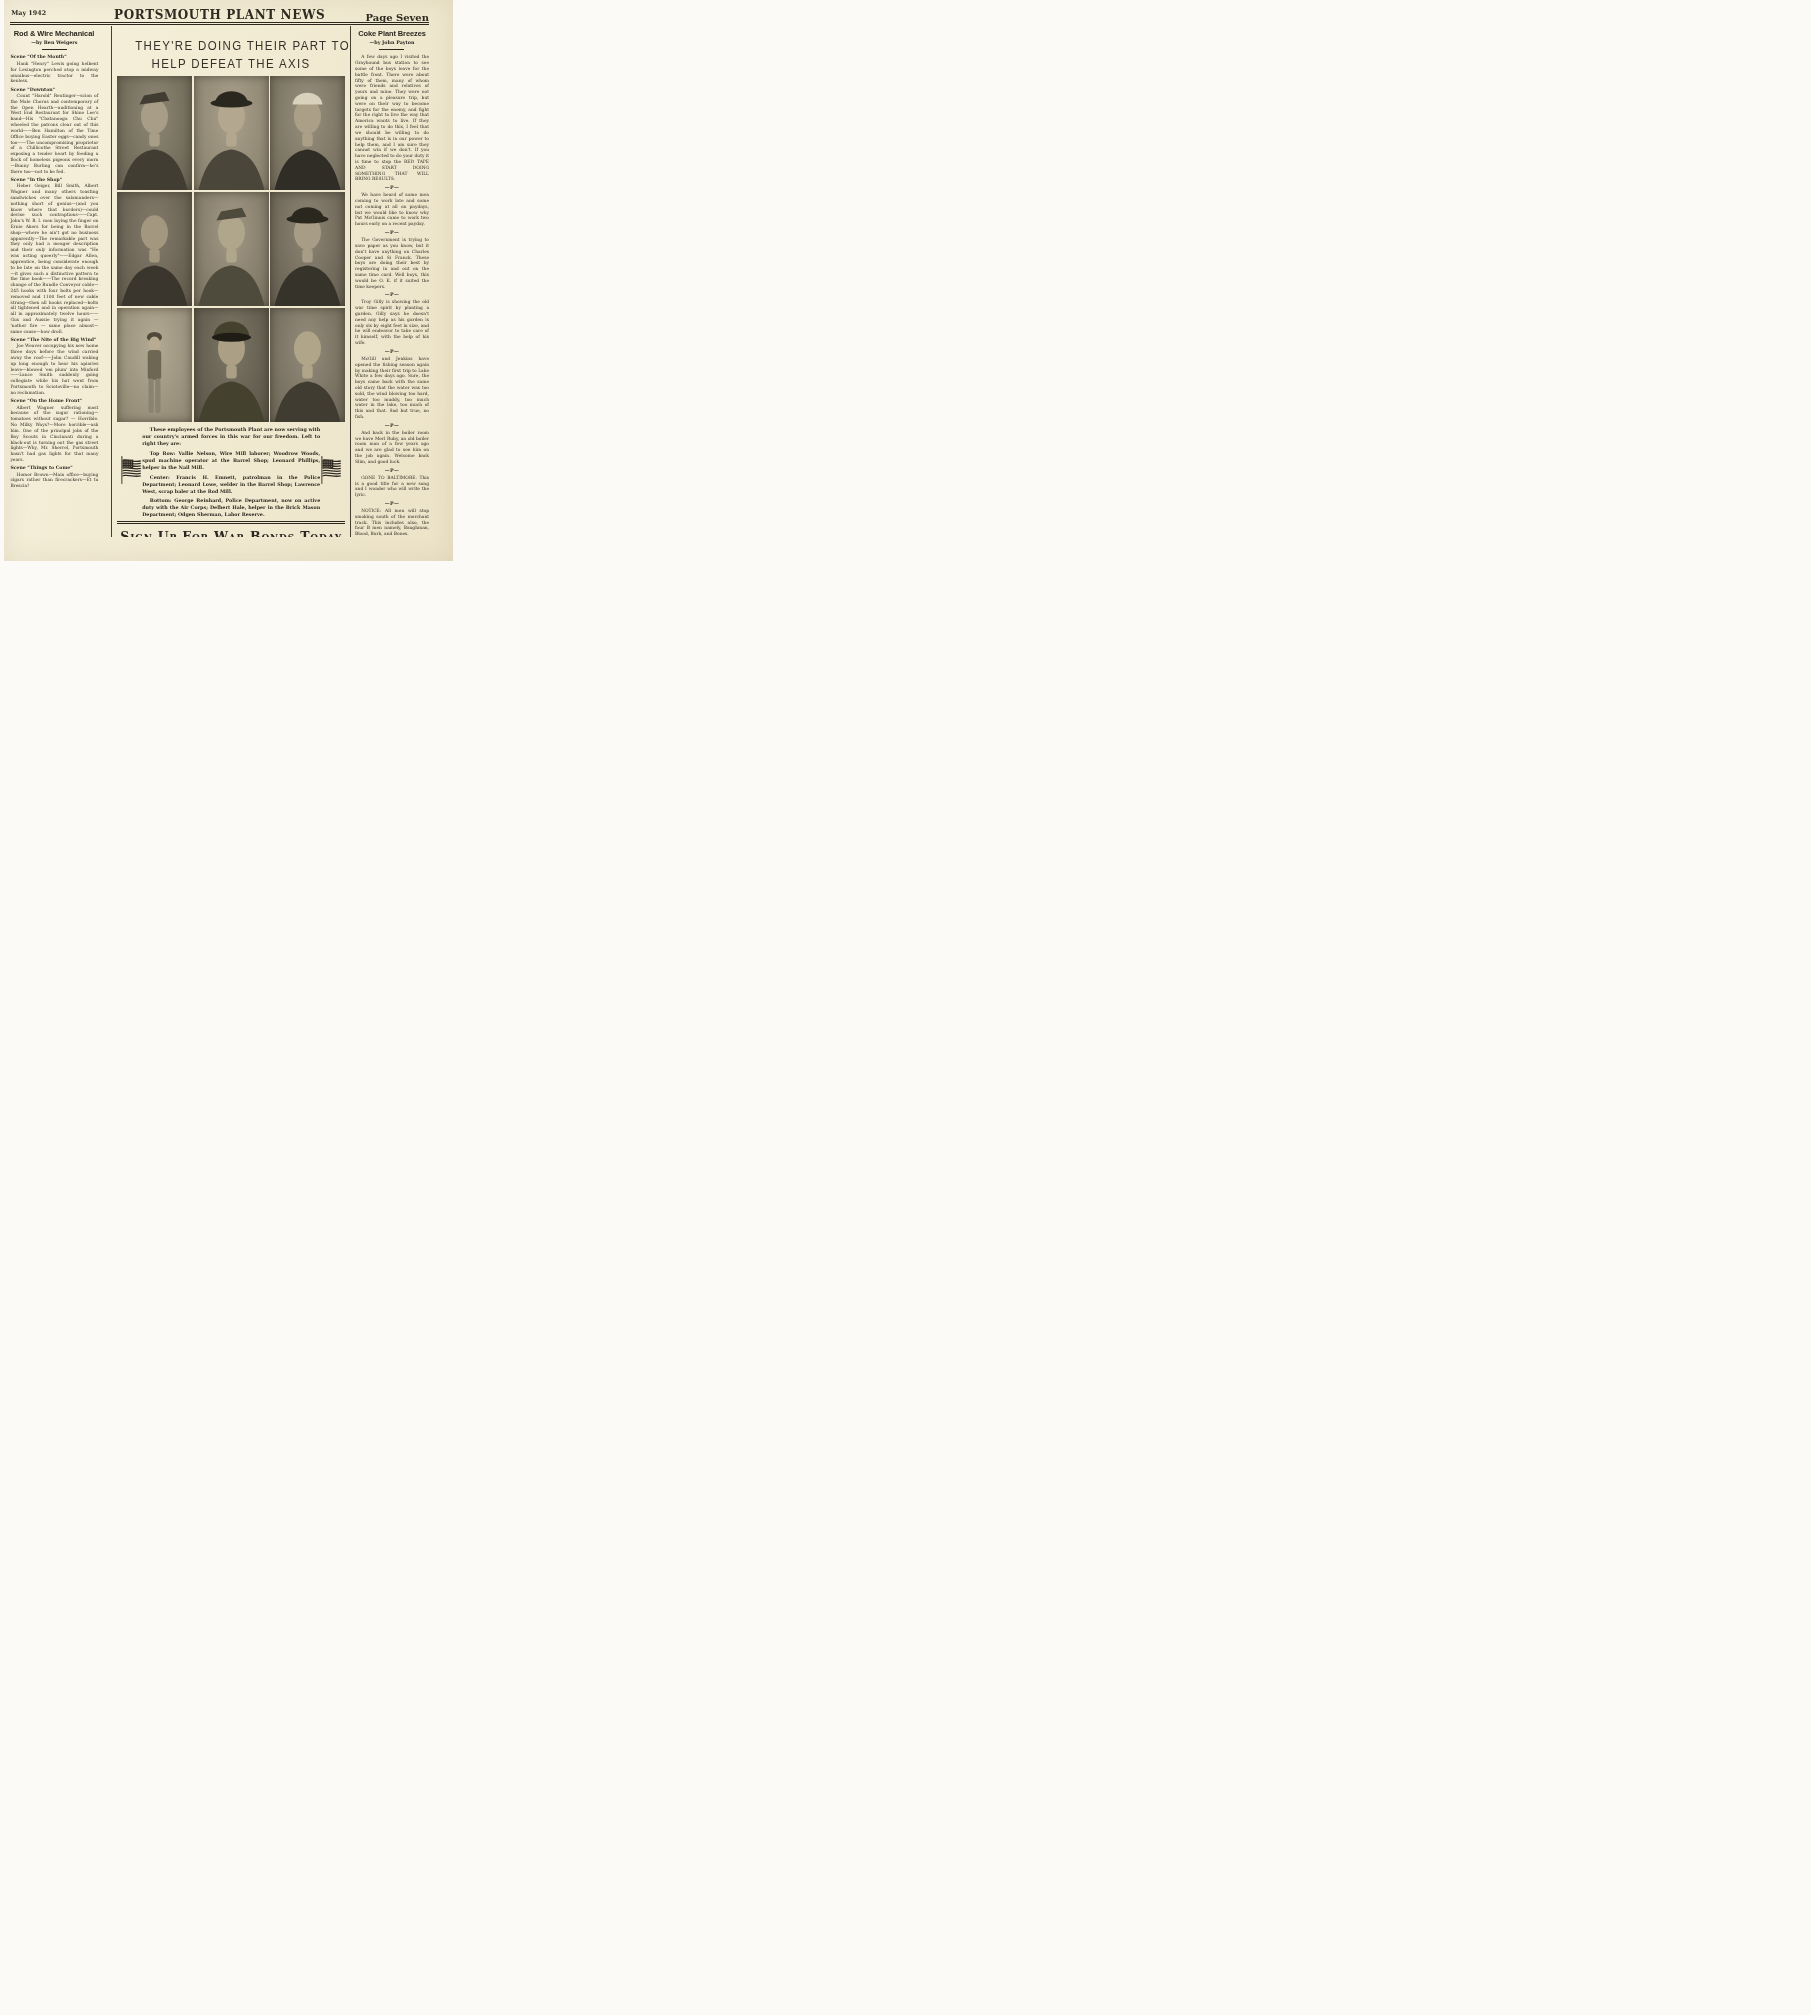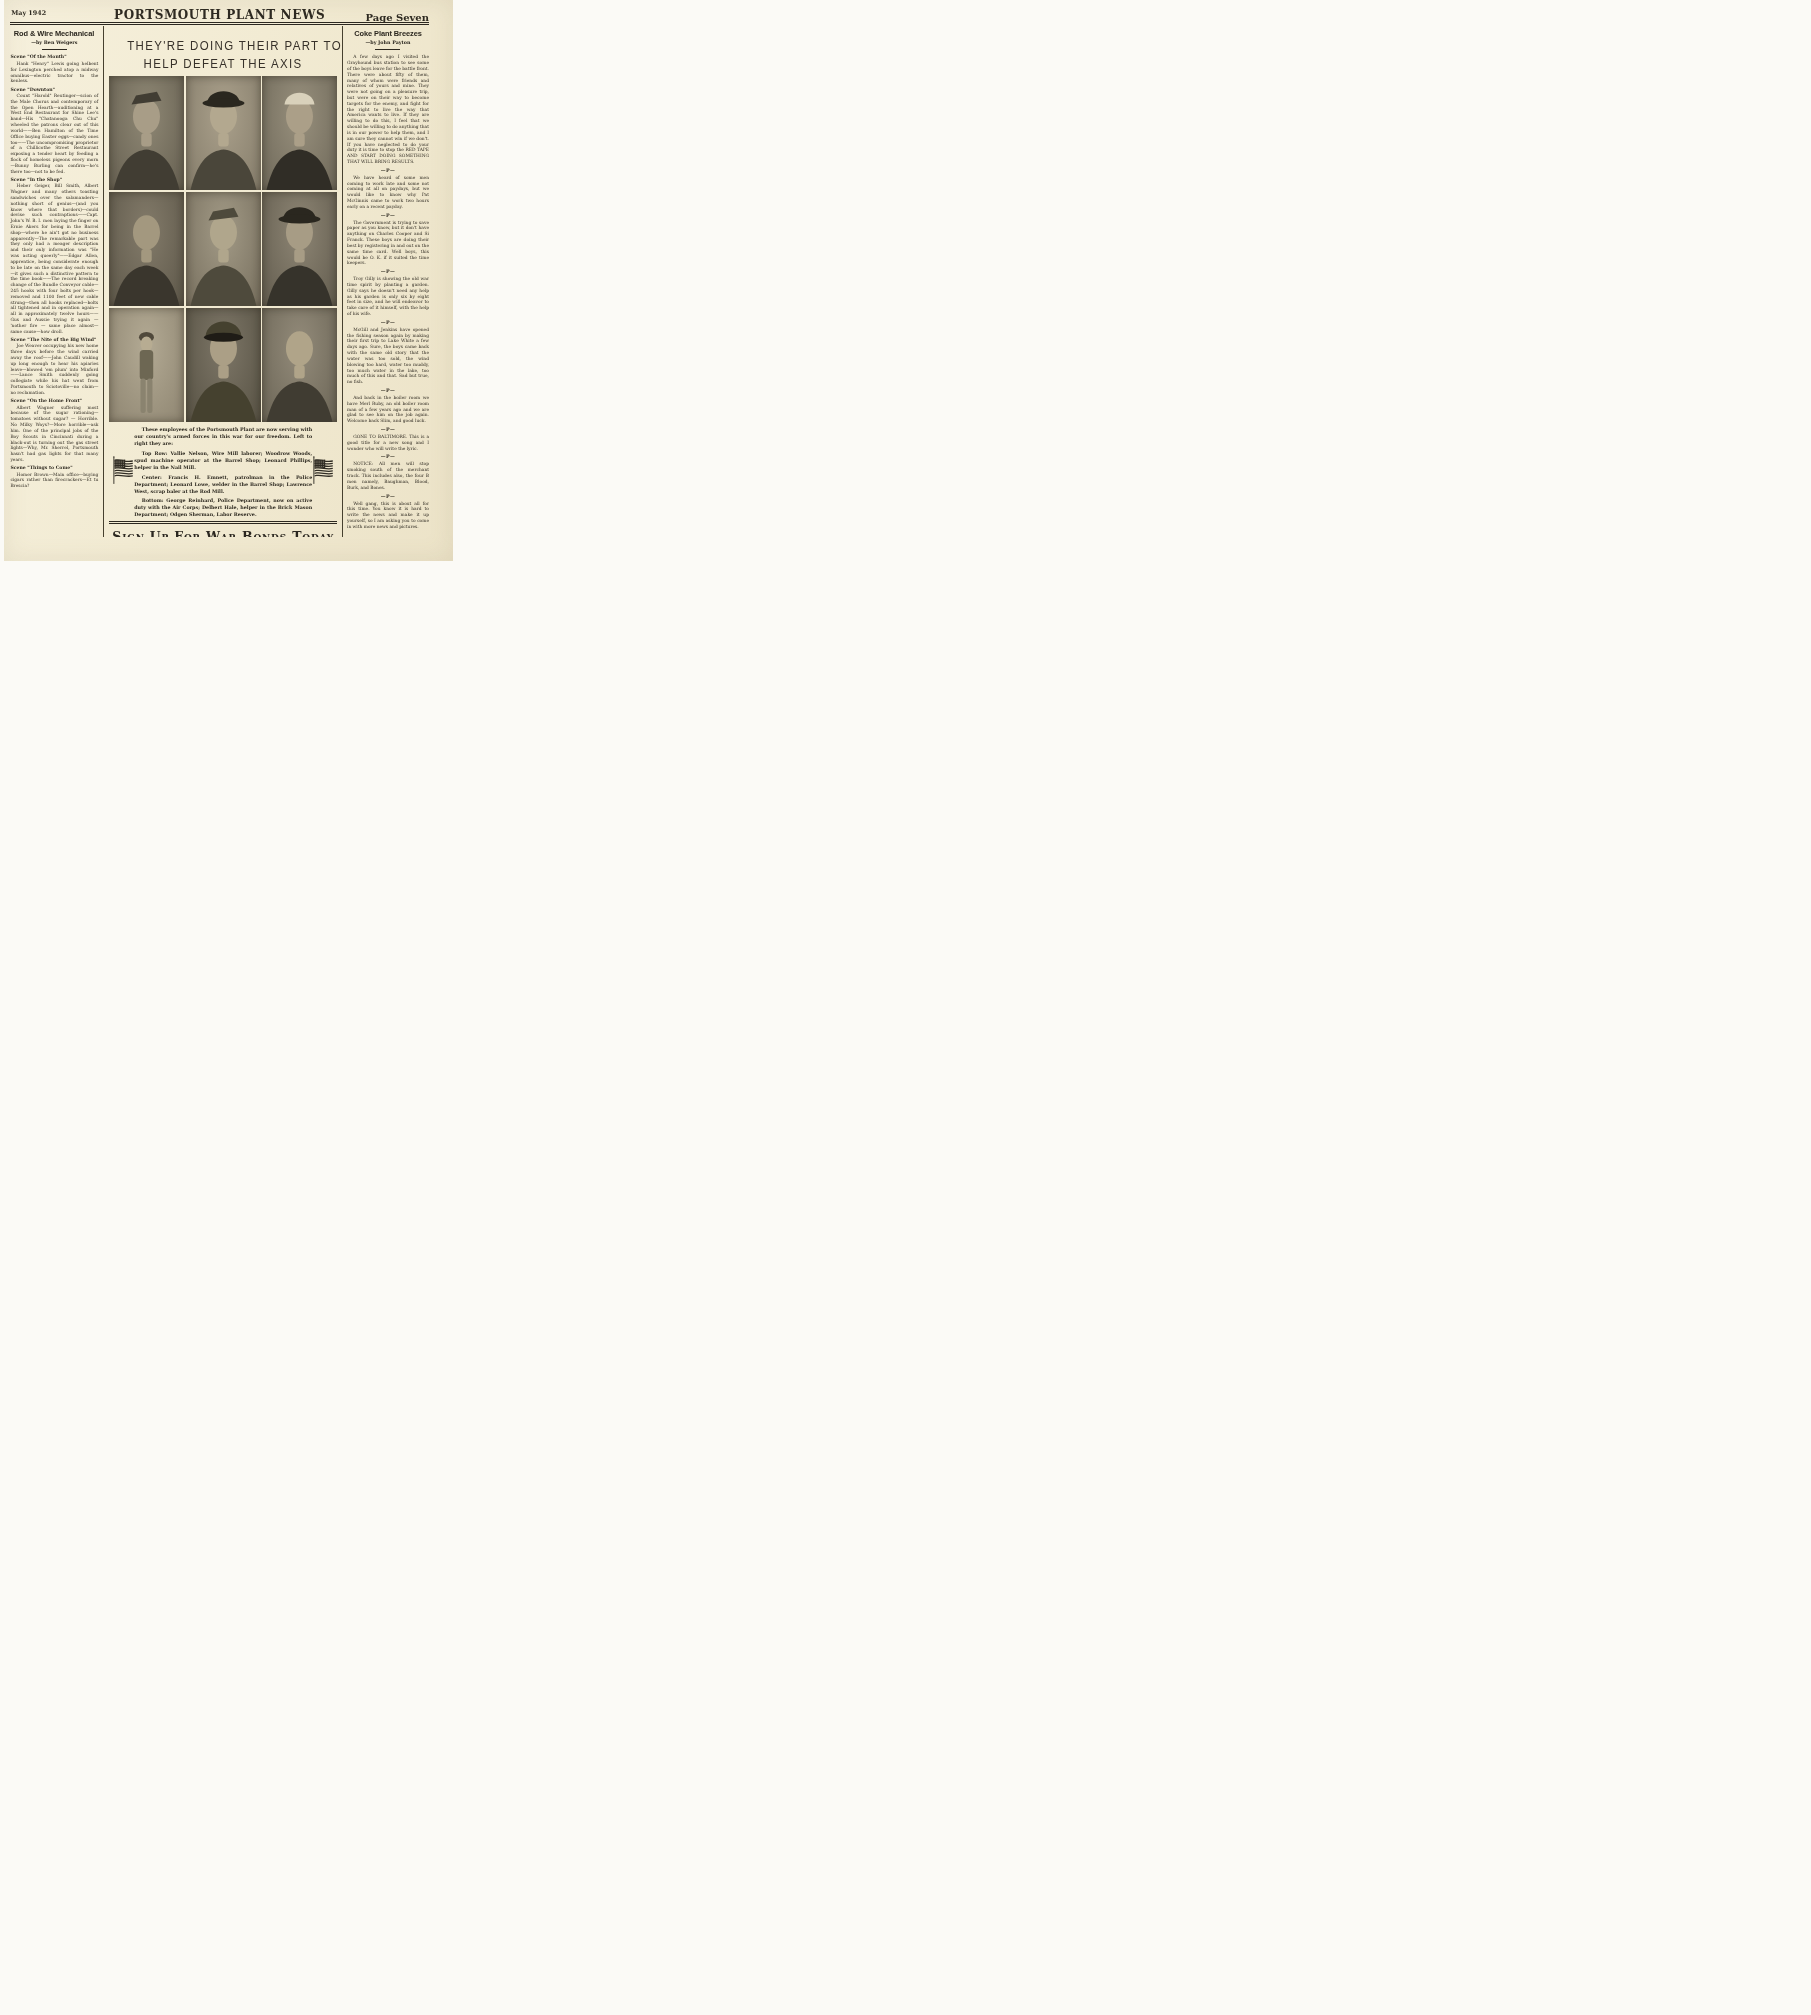--- a/index.html
+++ b/index.html
@@ -17,21 +17,21 @@
   .inner{padding:6.4px 24px 0 6.4px;}
   
   .masthead{position:relative;height:12px;}
   .m-date{position:absolute;left:0.8px;top:2.4px;font-weight:bold;font-size:6.4px;color:#2e2a21;}
   .m-title{position:absolute;left:0;right:0;top:1.6px;text-align:center;font-weight:bold;font-size:12px;letter-spacing:0.6px;color:#2e2a21;}
   .m-page{position:absolute;right:0;top:6px;font-weight:bold;font-size:10px;color:#2e2a21;}
   .mast-rule{margin-top:3.2px;border-top:1.6px solid #2c2820;border-bottom:0.4px solid #2c2820;height:1.2px;}
   
   .columns{display:flex;margin-top:1.6px;height:511px;overflow:hidden;}
   .col{color:#332e25;}
-  .col-left{width:88px;padding-right:5px;border-right:0.4px solid #46402f;overflow:hidden;}
+  .col-left{width:88px;padding-right:13px;border-right:0.4px solid #46402f;overflow:hidden;}
   .col-center{width:228px;padding:0 4.8px;border-right:0.4px solid #46402f;overflow:hidden;}
   .col-right{flex:1;padding-left:4px;overflow:hidden;}
   .col-title{font-family:"Liberation Sans",sans-serif;font-weight:bold;font-size:7.7px;
     text-align:center;letter-spacing:-0.1px;transform:scaleX(.97);transform-origin:center;
     margin-top:2.4px;color:#2b271f;white-space:nowrap;}
   .byline{text-align:center;font-weight:bold;font-size:4.8px;margin-top:1.6px;color:#2b271f;}
   .title-divider{width:25px;border-top:0.8px solid #2c2820;margin:4px auto 4px auto;}
   .section-heading{font-weight:bold;font-size:4.6px;margin:2.4px 0 0.8px 0;line-height:1.25;}
   .body-para{font-size:4.4px;line-height:1.32;text-align:justify;text-indent:1.4em;margin:0;}
   .rc-para{font-size:4.4px;line-height:1.32;text-align:justify;text-indent:1.4em;margin:0;}

